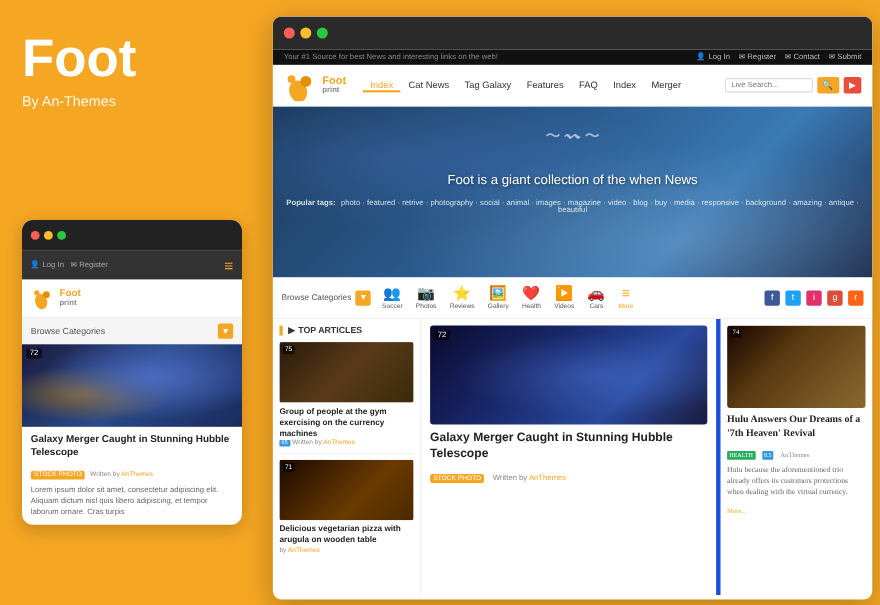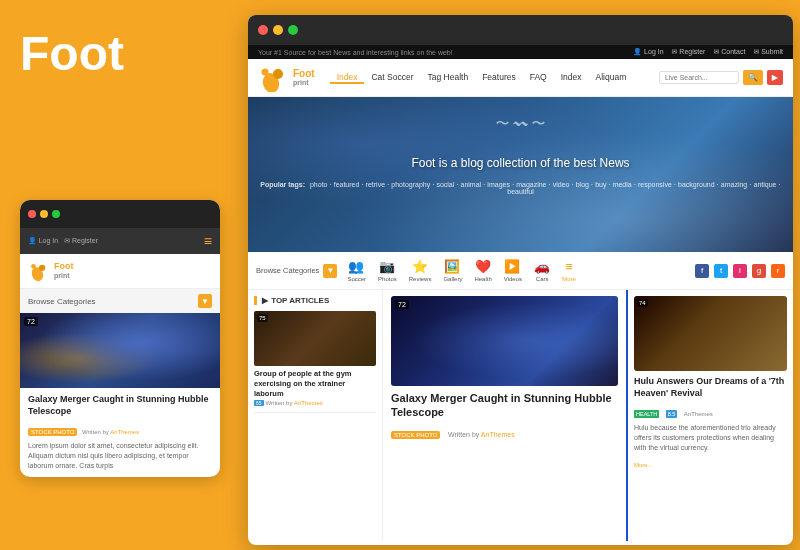--- a/index.html
+++ b/index.html
@@ -627,24 +627,25 @@
     }
 
     .main-article-meta {
       font-size: 7px;
       color: #888;
       display: inline;
     }
 
     
     .right-article-col {
-      width: 167px;
+      width: 142px;
       padding: 6px;
-      border-left: 2px solid #1d4ed8;
-      overflow: hidden;
+      border-left: 4px solid #1d4ed8;
+      overflow: hidden;
+      font-family: Liberation Serif, serif;
     }
 
     .right-article-img {
       width: 100%;
       height: 75px;
       background: linear-gradient(135deg, #1a0a00 0%, #4a2a00 50%, #8a5a00 100%);
       border-radius: 3px;
       position: relative;
       overflow: hidden;
       margin-bottom: 5px;
@@ -706,20 +707,21 @@
       font-size: 6px;
       cursor: pointer;
     }
   </style>
 </head>
 <body>
 
 <div class="left-panel">
   <div>
     <div style="font-size:48px; font-weight:900; color:white; line-height:1;">Foot</div>
+    <div style="font-size:13px; color:white; margin-top:6px; opacity:0.9;">By An-Themes</div>
   </div>
 
   <div class="mobile-preview">
     <div class="mobile-topbar">
       <div class="mobile-dot red"></div>
       <div class="mobile-dot yellow"></div>
       <div class="mobile-dot green"></div>
     </div>
     <div class="mobile-nav">
       <div class="mobile-nav-links">
@@ -785,41 +787,41 @@
         <circle cx="20" cy="10" r="5" fill="#e09000"></circle>
         <circle cx="7" cy="8" r="3.5" fill="#F5A623"></circle>
       </svg>
       <div class="nav-logo-text">
         <div style="color:#F5A623; font-weight:bold; font-size:10px;">Foot</div>
         <div style="color:#888; font-size:7px;">print</div>
       </div>
     </div>
     <div class="nav-links">
       <span class="nav-link active">Index</span>
-      <span class="nav-link">Cat Soccer</span>
-      <span class="nav-link">Tag Health</span>
+      <span class="nav-link">Cat News</span>
+      <span class="nav-link">Tag Galaxy</span>
       <span class="nav-link">Features</span>
       <span class="nav-link">FAQ</span>
       <span class="nav-link">Index</span>
-      <span class="nav-link">Aliquam</span>
+      <span class="nav-link">Merger</span>
     </div>
     <div class="nav-search">
       <input class="nav-search-input" type="text" placeholder="Live Search..." style="">
       <button class="nav-search-btn">🔍</button>
       <button class="nav-search-btn-red">▶</button>
     </div>
   </div>
 
   <div class="hero">
     <div class="hero-bg-waves"></div>
 
     <div class="hero-birds">〜 〰 〜</div>
     <div class="hero-content">
       <div class="hero-title">
-        <span>Foot is a blog collection of the best News</span><br>
+        <span>Foot is a giant collection of the when News</span><br>
       </div>
       <div class="hero-tags">
         <span class="hero-tag-label">Popular tags:</span>
         <span>photo · featured · retrive · photography · social · animal · images · magazine · video · blog · buy · media · responsive · background · amazing · antique · beautiful</span>
       </div>
     </div>
   </div>
 
   <div class="cat-nav">
     <div class="cat-browse">
@@ -875,29 +877,39 @@
       <div class="section-title">
         <span>▶</span>
         <span>TOP ARTICLES</span>
       </div>
 
       <div class="article-card-small">
         <div class="article-img-small">
           <div class="article-img-small-bg article-img-gym" style="width:100%;height:100%;"></div>
           <div class="small-score">75</div>
         </div>
-        <div class="article-title-small">Group of people at the gym exercising on the xtrainer laborum</div>
+        <div class="article-title-small">Group of people at the gym exercising on the currency machines</div>
         <div class="article-meta-small">
           <span class="score-badge">65</span>
           <span>Written by <span style="color:#F5A623;">AnThemes</span></span>
         </div>
       </div>
 
       <hr class="divider-small">
 
+      <div class="article-card-small">
+        <div class="article-img-small">
+          <div class="article-img-small-bg article-img-pizza" style="width:100%;height:100%;"></div>
+          <div class="small-score">71</div>
+        </div>
+        <div class="article-title-small">Delicious vegetarian pizza with arugula on wooden table</div>
+        <div class="article-meta-small">
+          <span>by <span style="color:#F5A623;">AnThemes</span></span>
+        </div>
+      </div>
     </div>
 
     <div class="main-article-col">
       <div class="main-article-img">
         <div class="main-article-img-glow"></div>
         <div class="main-score">72</div>
       </div>
       <div class="main-article-title">Galaxy Merger Caught in Stunning Hubble Telescope</div>
       <div>
         <span class="main-article-tag">STOCK PHOTO</span>

